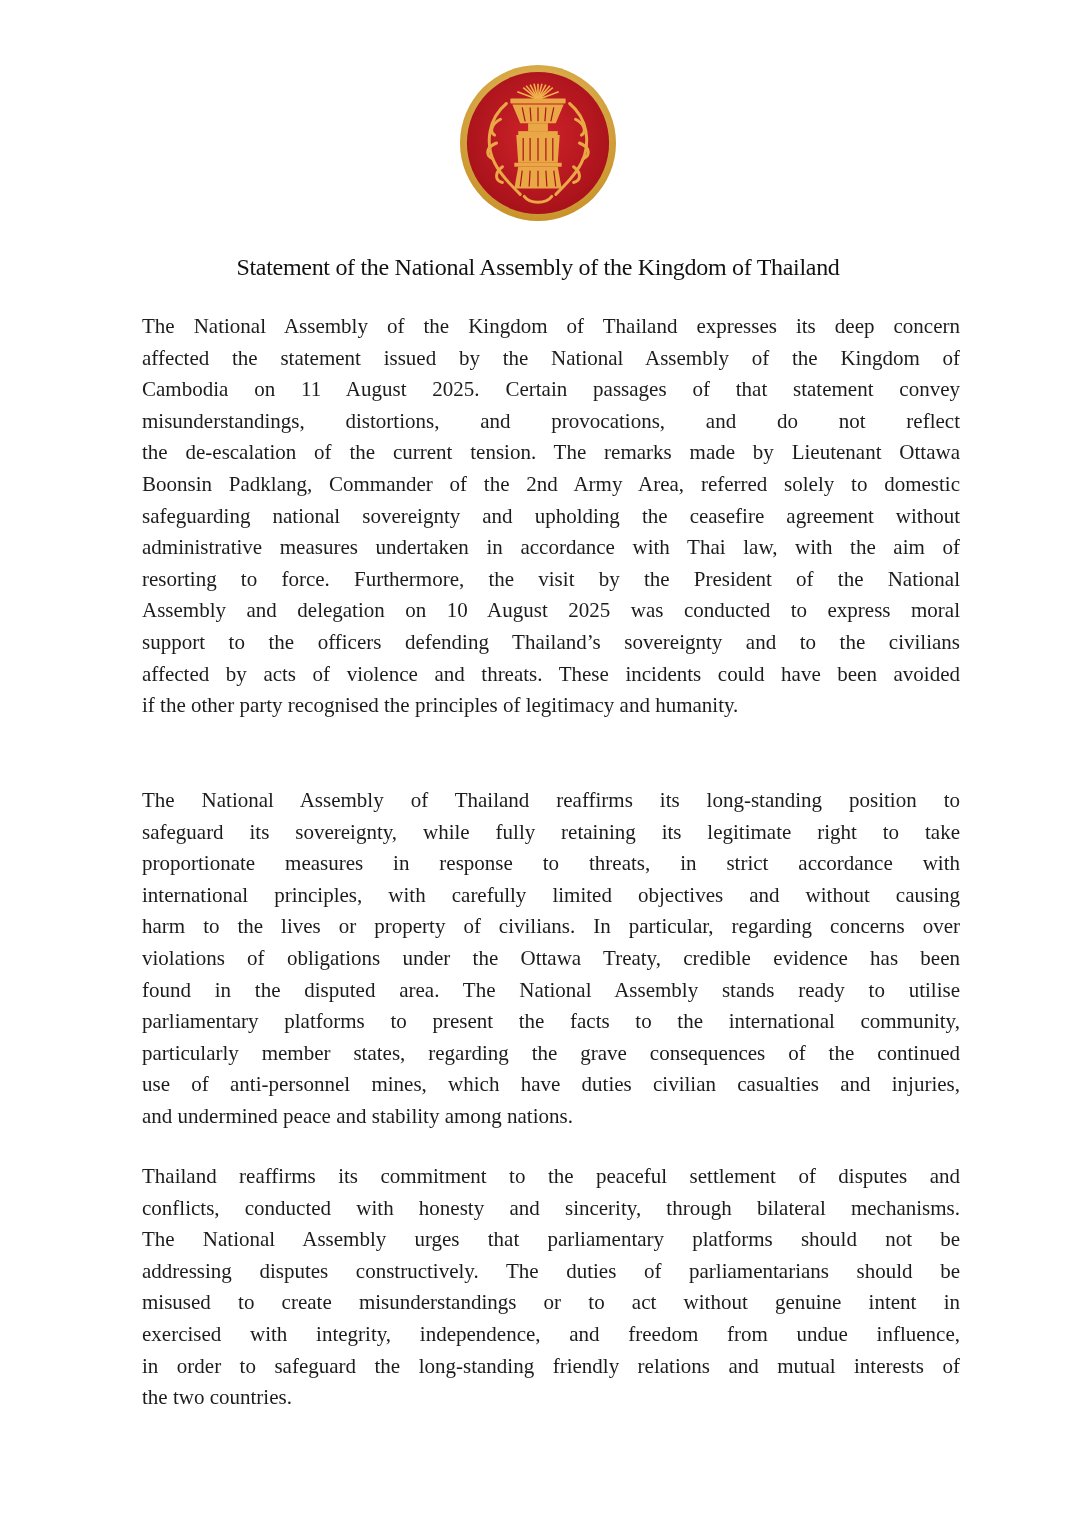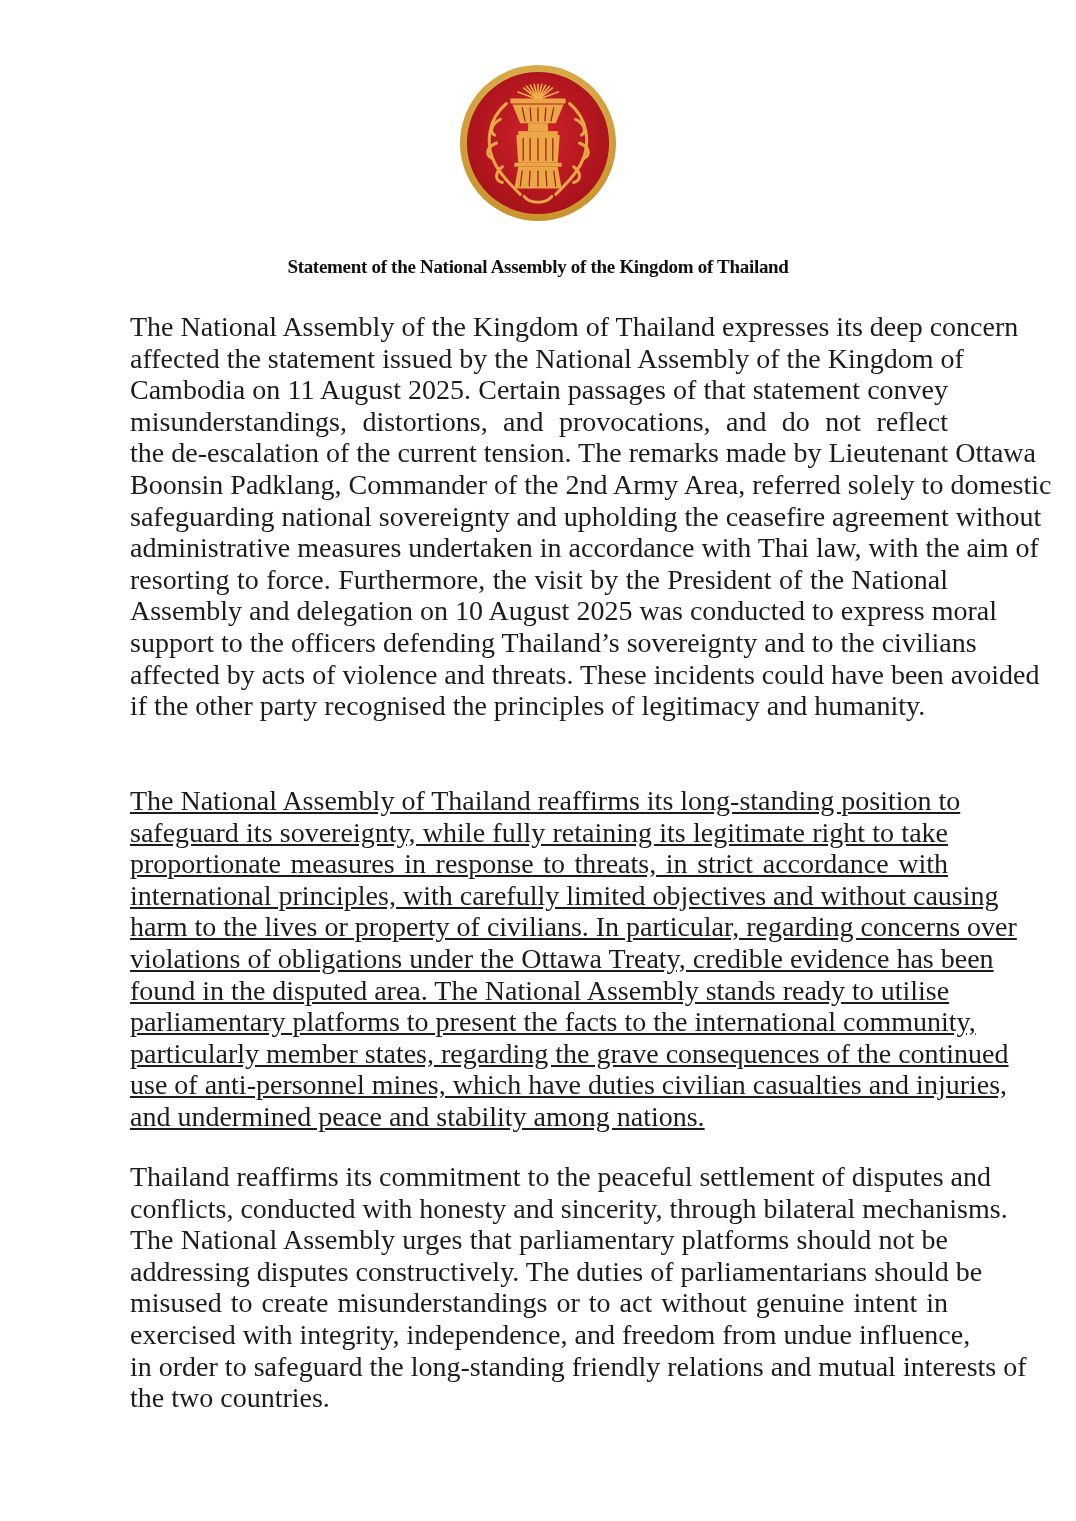--- a/index.html
+++ b/index.html
@@ -22,45 +22,45 @@
       width: 158px;
       height: 158px;
     }
     .emblem svg { width: 100%; height: 100%; display: block; }
     .title {
       position: absolute;
       left: 0;
       top: 253px;
       width: 1076px;
       text-align: center;
-      font-weight: bold;
-      font-size: 19px;
+      font-weight: normal;
+      font-size: 24px;
       letter-spacing: -0.3px;
       color: #111;
       line-height: 28px;
       white-space: nowrap;
     }
     .para {
       position: absolute;
-      left: 130px;
+      left: 142px;
       width: 818px;
-      font-size: 28px;
+      font-size: 21px;
       line-height: 31.6px;
       color: #1c1c1c;
     }
     .line {
       display: block;
       white-space: nowrap;
       text-align: justify;
       text-align-last: justify;
       height: 31.6px;
     }
     .line.last { text-align-last: left; }
     #p1 { top: 311px; }
-    #p2 { top: 785px; text-decoration: underline; }
+    #p2 { top: 785px; }
     #p3 { top: 1161px; }
   </style>
 </head>
 <body>
 
 <div class="emblem">
   <svg viewBox="0 0 160 160" xmlns="http://www.w3.org/2000/svg">
     <defs>
       <radialGradient id="ringGrad" cx="50%" cy="40%" r="60%">
         <stop offset="0%" stop-color="#f3d27a"></stop>

